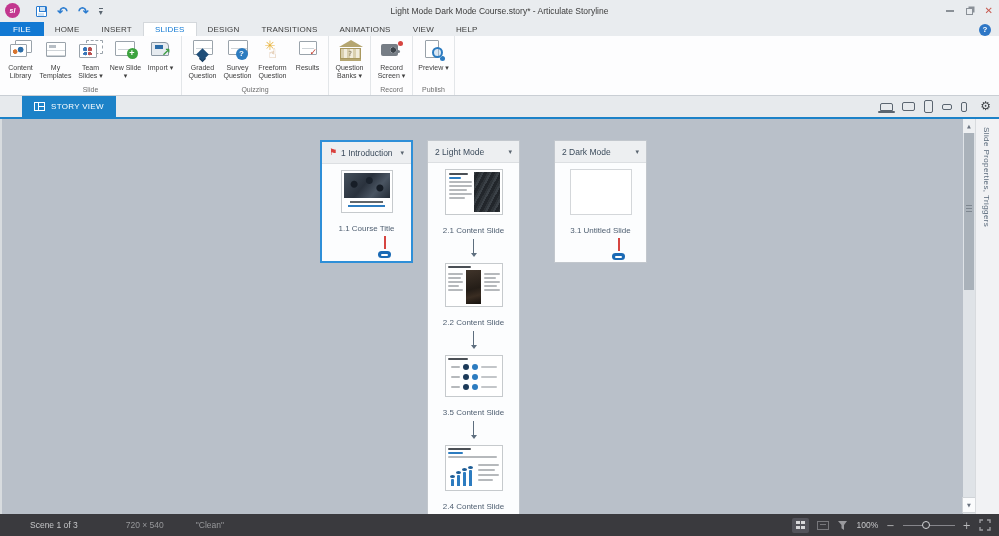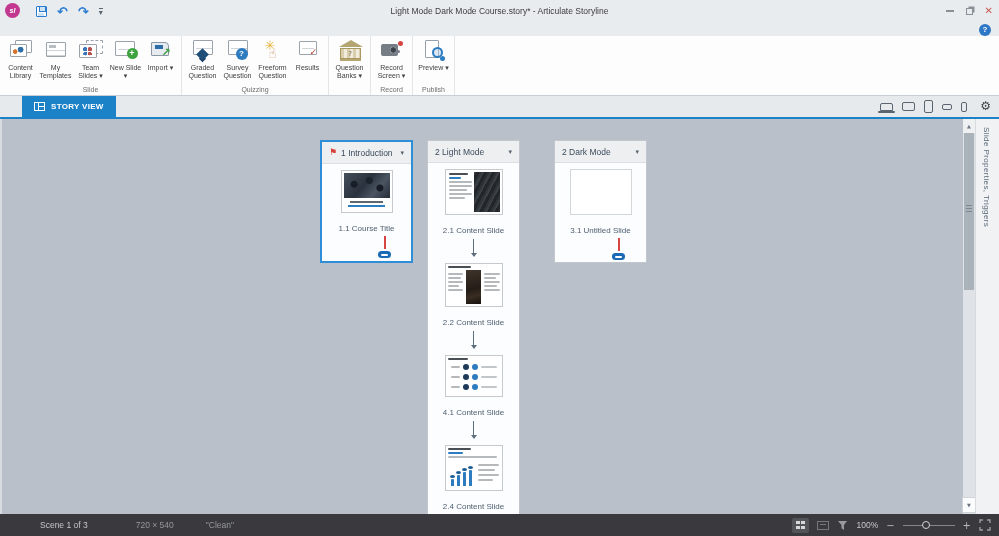--- a/index.html
+++ b/index.html
@@ -79,21 +79,21 @@
   .ri-record::before{left:3px;top:6px;width:17px;height:12px;background:radial-gradient(circle at 72% 50%,#3c434a 2.4px,#9aa1a8 3px,transparent 3.6px),#767d85;border-radius:2px}
   .ri-record::after{left:20px;top:3px;width:5px;height:5px;border-radius:50%;background:#d64541;box-shadow:-2px 8px 0 -1px #767d85}
   .ri-preview::before{left:5px;top:2px;width:14px;height:18px;border:1px solid #98a1a9;background:#fff;border-radius:1px}
   .ri-preview::after{left:12px;top:9px;width:11px;height:11px;border:2.5px solid #2d7cc0;border-radius:50%;background:rgba(175,205,230,.45);
      box-shadow:5px 6px 0 -3px #2d7cc0}
 
   
   .viewbar{position:absolute;left:0;top:96px;width:100%;height:21px;background:#e7eaed}
   .accentline{position:absolute;left:0;top:117px;width:100%;height:2px;background:#1c82c8}
   .storytab{position:absolute;left:22px;top:0;height:21px;background:#1c82c8;color:#fff;display:flex;align-items:center;gap:6px;padding:0 12px;
-            font-size:8px;font-weight:bold;letter-spacing:.3px}
+            font-size:8px;font-weight:normal;letter-spacing:.3px}
   .ic-grid{display:inline-block;width:11px;height:9px;border:1px solid #fff;
      background-image:linear-gradient(#fff,#fff),linear-gradient(#fff,#fff);
      background-size:1px 100%,5px 1px;background-position:3px 0,right 0 top 3px;background-repeat:no-repeat}
   .devices{position:absolute;right:32px;top:0;height:21px;display:flex;align-items:center;gap:9px}
   .dev{display:inline-block;border:1px solid #5b6570;border-radius:2px}
   .dev-laptop{width:13px;height:8px;position:relative;border-radius:2px 2px 0 0}
   .dev-laptop::after{content:"";position:absolute;left:-3px;bottom:-3px;width:17px;height:2px;background:#5b6570;border-radius:1px}
   .dev-tab-l{width:13px;height:9px}
   .dev-tab-p{width:9px;height:13px}
   .dev-ph-l{width:10px;height:6px}
@@ -166,21 +166,21 @@
   .vs-up{top:0}
   .vs-down{top:auto;bottom:2px;background:#fbfcfd;box-shadow:0 0 0 1px #d0d4d8}
   .vs-thumb{position:absolute;left:1px;top:14px;width:10px;height:157px;background:#aab2ba}
   .vs-grip{position:absolute;left:2px;top:72px;width:6px;height:7px;
      background:repeating-linear-gradient(#7e8790 0 1px,transparent 1px 3px)}
   .sidepanel{position:absolute;left:975px;top:119px;width:24px;height:395px;background:#f1f2f4;border-left:1px solid #d8dbde}
   .vtext{position:absolute;left:6px;top:8px;writing-mode:vertical-rl;font-size:8px;color:#5b6b7c;letter-spacing:.4px}
 
   
   .statusbar{position:absolute;left:0;top:514px;width:100%;height:22px;background:#3a3a3e;display:flex;align-items:center;font-size:8.5px}
-  .sb-scene{color:#c6c7c9;margin-left:40px}
+  .sb-scene{color:#c6c7c9;margin-left:30px}
   .sb-dims{color:#97989b;margin-left:48px}
   .sb-theme{color:#97989b;margin-left:32px}
   .sb-right{position:absolute;right:8px;top:0;height:22px;display:flex;align-items:center;gap:8px}
   .sb-gridbtn{width:17px;height:15px;background:#53535a;border-radius:2px;display:flex;align-items:center;justify-content:center}
   .sb-gridbtn .sq{width:4px;height:3px;background:#d8d8da;box-shadow:5px 0 0 #d8d8da,0 5px 0 #d8d8da,5px 5px 0 #d8d8da;margin:-5px 5px 0 0}
   .sb-filmic{width:12px;height:9px;border:1px solid #77777b;background:linear-gradient(#77777b 0 0) 2px 2px/6px 1px no-repeat}
   .sb-zoom{color:#c6c7c9}
   .sb-minus,.sb-plus{color:#b9babc;font-family:"DejaVu Sans",sans-serif;font-size:10px}
   .sb-track{width:52px;height:1px;background:#86868b;position:relative}
   .sb-thumbdot{position:absolute;left:19px;top:-4px;width:8px;height:8px;border-radius:50%;border:1.5px solid #d2d3d5;background:#3a3a3e}
@@ -199,20 +199,31 @@
       <span class="ic-more">▾</span>
     </span>
     <span class="win-title">Light Mode Dark Mode Course.story* - Articulate Storyline</span>
     <span class="winctl">
       <span class="ic-min"></span>
       <span class="ic-restore"></span>
       <span class="ic-close">✕</span>
     </span>
   </div>
 
+  <div class="tabrow">
+    <span class="rtab file">FILE</span>
+    <span class="rtab">HOME</span>
+    <span class="rtab">INSERT</span>
+    <span class="rtab active">SLIDES</span>
+    <span class="rtab">DESIGN</span>
+    <span class="rtab">TRANSITIONS</span>
+    <span class="rtab">ANIMATIONS</span>
+    <span class="rtab">VIEW</span>
+    <span class="rtab">HELP</span>
+  </div>
 
   <div class="ribbon">
     <div class="rgroup">
       <div class="rbtns">
         <div class="rbtn">
           <span class="ric ri-clib"></span>
           <span class="lbl">Content Library</span>
         </div>
         <div class="rbtn">
           <span class="ric ri-tmpl"></span>
@@ -386,21 +397,21 @@
           <div class="d2"></div>
           <div class="b2"></div>
         </div>
         <div class="row">
           <div class="b1"></div>
           <div class="d1"></div>
           <div class="d2"></div>
           <div class="b2"></div>
         </div>
       </div>
-      <div class="caption">4.1 Content Slide</div>
+      <div class="caption">3.5 Content Slide</div>
       <div class="connector">
         <div class="cline"></div>
         <div class="chead"></div>
       </div>
 
       <div class="thumb t24">
         <div class="ttl" style="width:45%"></div>
         <div class="bln" style="width:30%"></div>
         <div class="ln" style="width:95%"></div>
         <div class="body">

